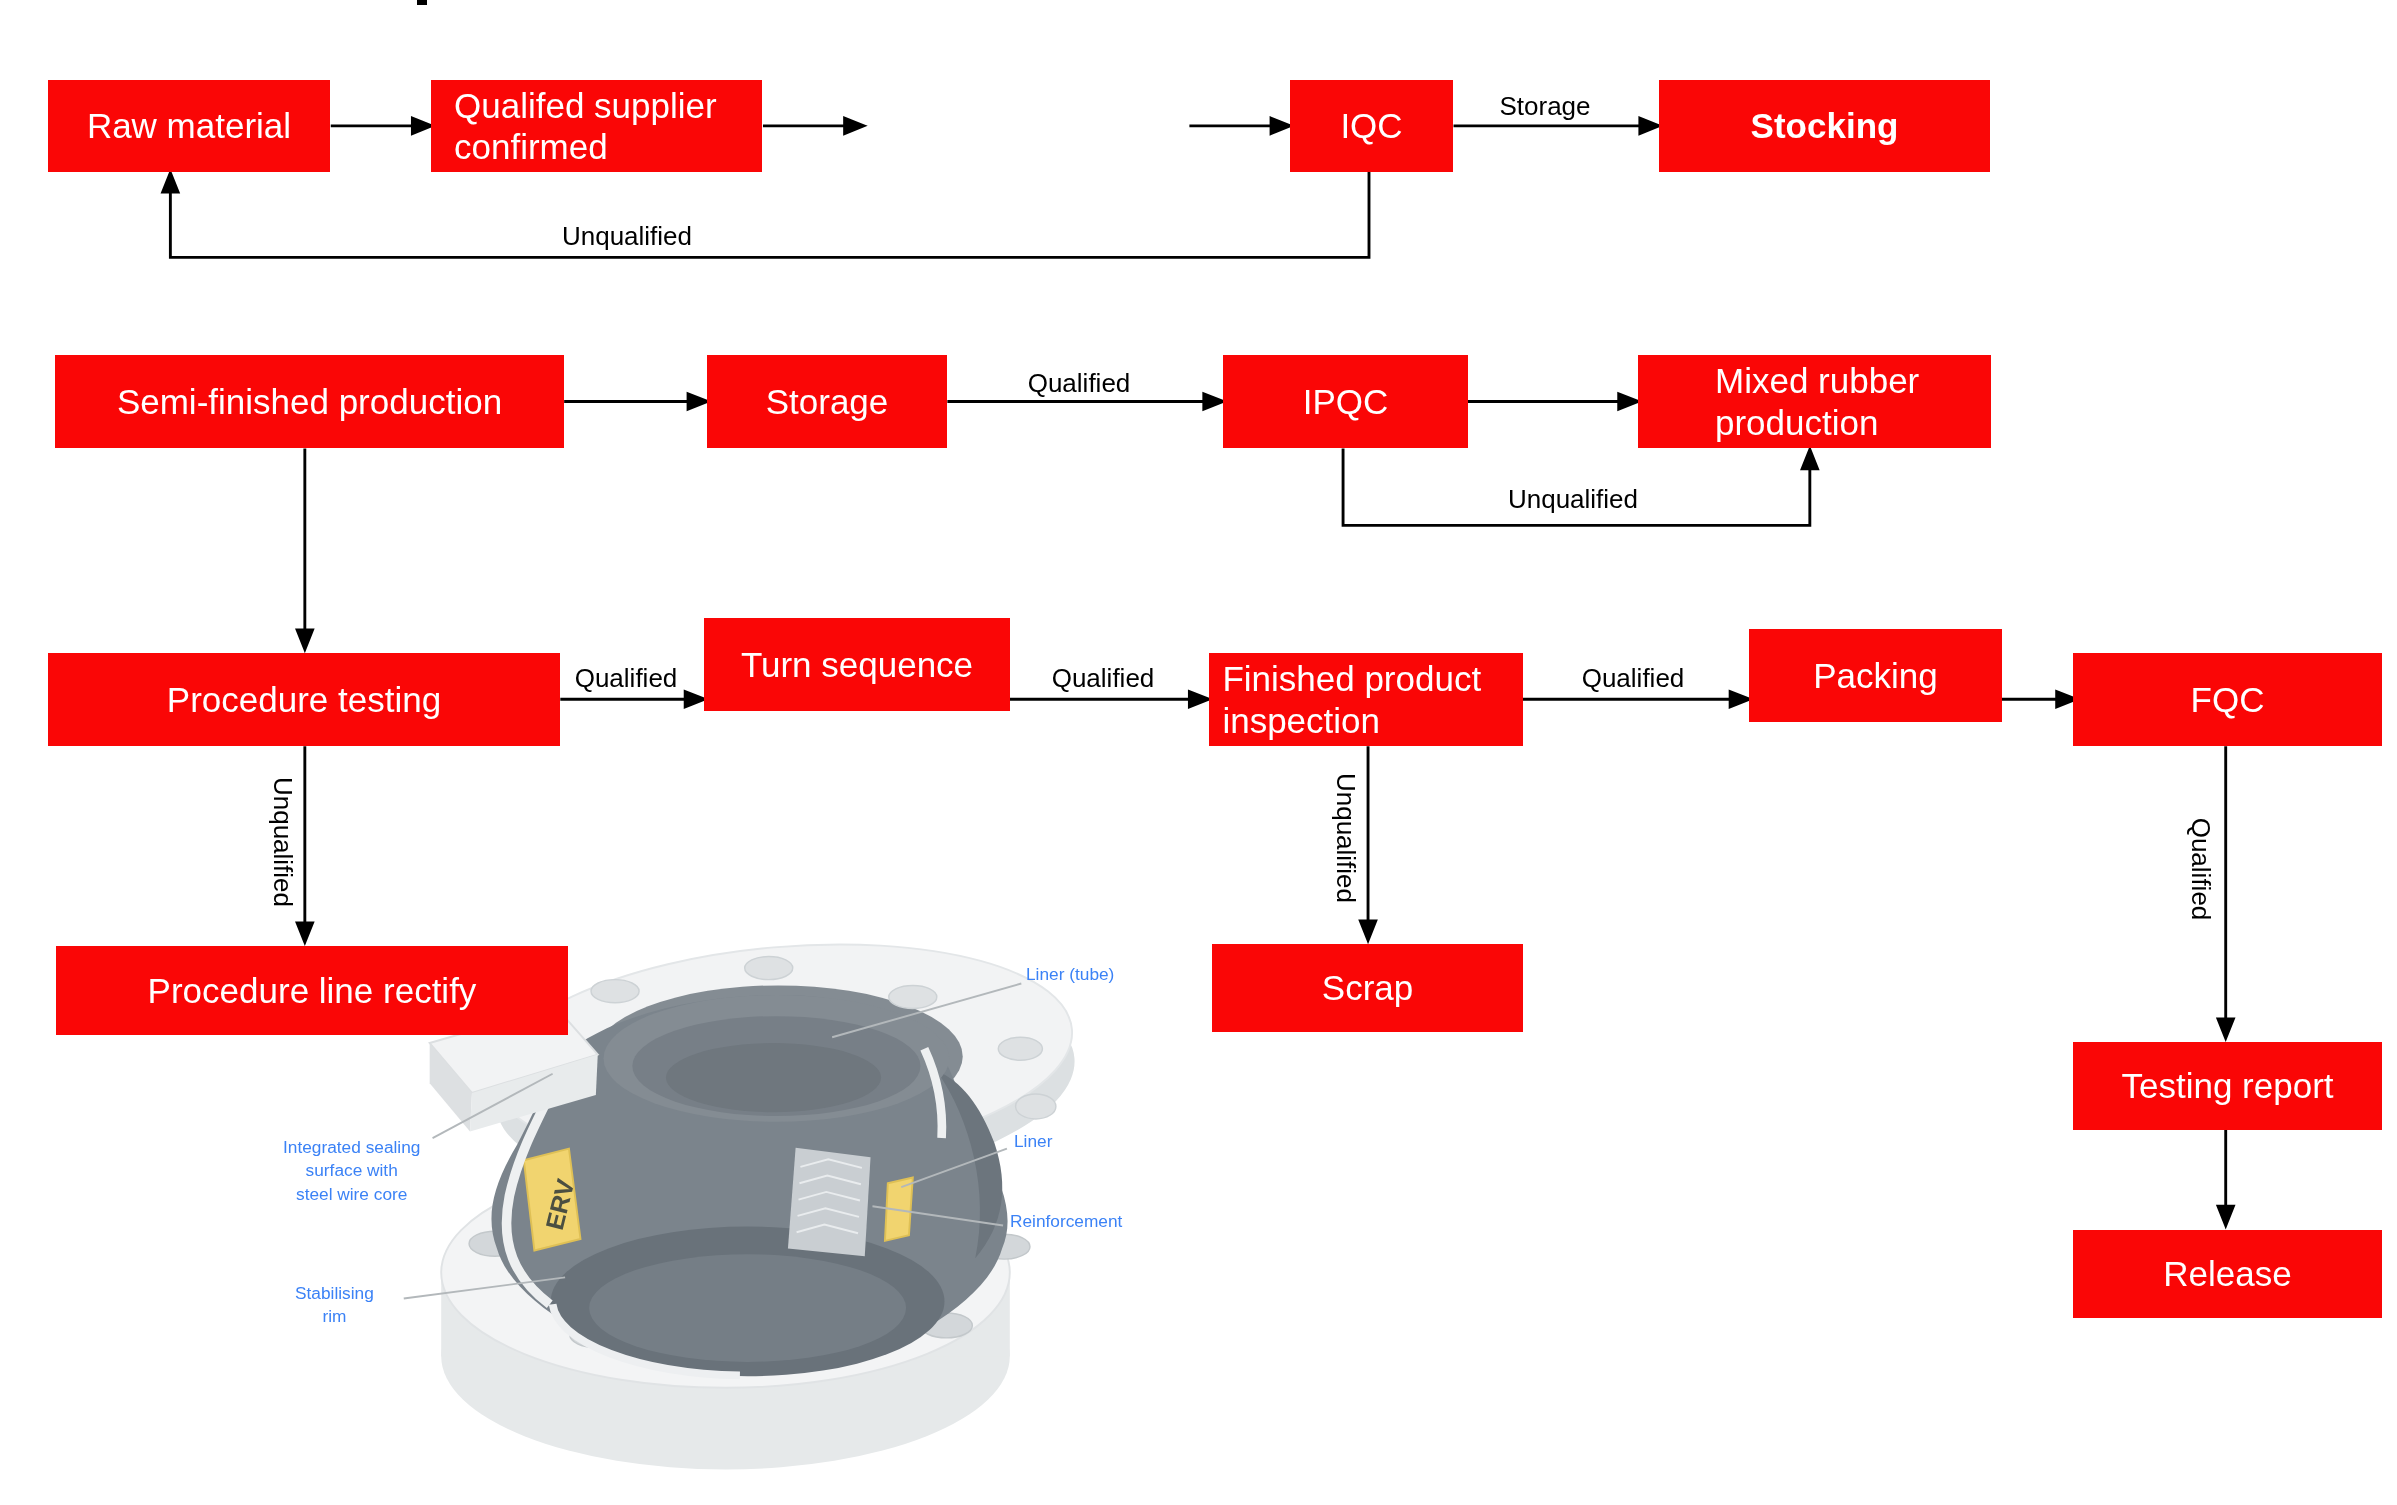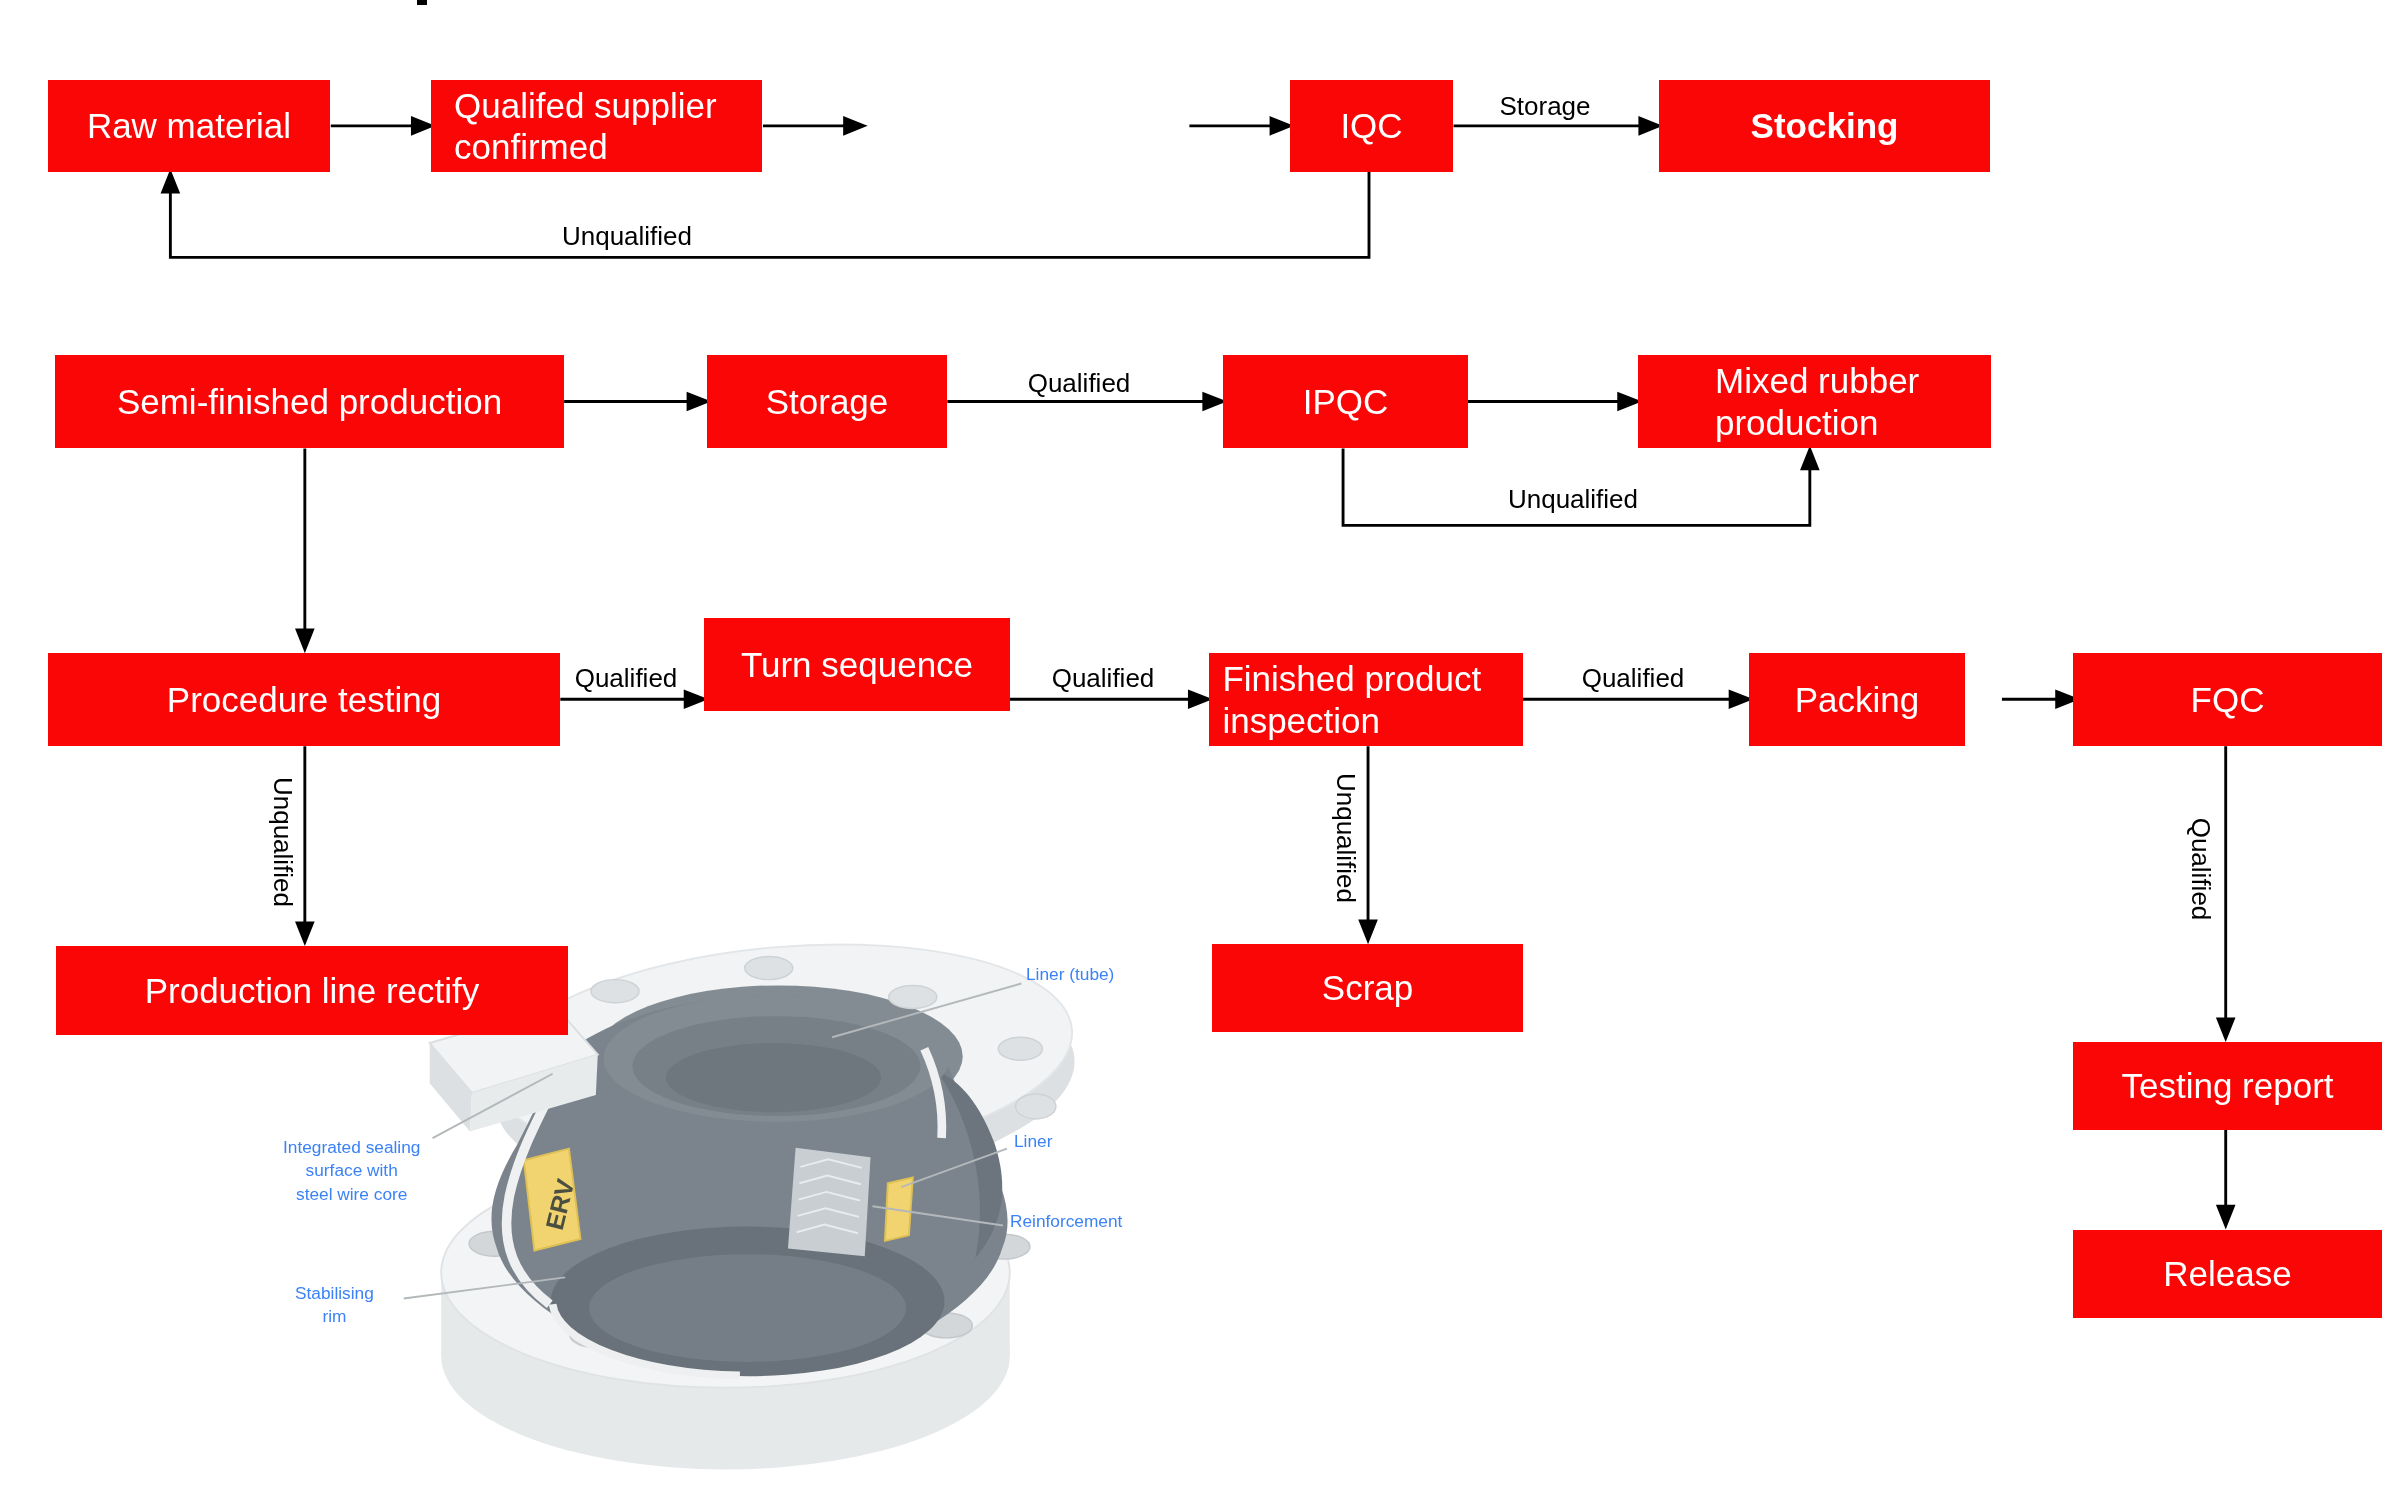--- a/index.html
+++ b/index.html
@@ -156,24 +156,24 @@
   <div class="node" style="left:1659px;top:80px;width:331px;height:92px;font-weight:bold;">Stocking</div>
 
   <div class="node" style="left:55px;top:355px;width:509px;height:93px;">Semi-finished production</div>
   <div class="node" style="left:707px;top:355px;width:240px;height:93px;">Storage</div>
   <div class="node" style="left:1223px;top:355px;width:245px;height:93px;">IPQC</div>
   <div class="node left" style="left:1638px;top:355px;width:353px;height:93px;padding-left:77px;">Mixed rubber production</div>
 
   <div class="node" style="left:48px;top:653px;width:512px;height:93px;">Procedure testing</div>
   <div class="node" style="left:704px;top:618px;width:306px;height:93px;">Turn sequence</div>
   <div class="node left" style="left:1209px;top:653px;width:314px;height:93px;padding-left:13.4px;">Finished product inspection</div>
-  <div class="node" style="left:1749px;top:653px;width:216px;height:93px;">Packing</div>
+  <div class="node" style="left:1749px;top:629px;width:253px;height:93px;">Packing</div>
   <div class="node" style="left:2073px;top:653px;width:309px;height:93px;">FQC</div>
 
-  <div class="node" style="left:56px;top:946px;width:512px;height:89px;">Production line rectify</div>
+  <div class="node" style="left:56px;top:946px;width:512px;height:89px;">Procedure line rectify</div>
   <div class="node" style="left:1212px;top:944px;width:311px;height:88px;">Scrap</div>
   <div class="node" style="left:2073px;top:1042px;width:309px;height:88px;">Testing report</div>
   <div class="node" style="left:2073px;top:1230px;width:309px;height:88px;">Release</div>
 
   <div class="elabel" style="left:1545px;top:106px;">Storage</div>
   <div class="elabel" style="left:627px;top:236px;">Unqualified</div>
   <div class="elabel" style="left:1079px;top:383px;">Qualified</div>
   <div class="elabel" style="left:1573px;top:499px;">Unqualified</div>
   <div class="elabel" style="left:626px;top:678px;">Qualified</div>
   <div class="elabel" style="left:1103px;top:678px;">Qualified</div>

